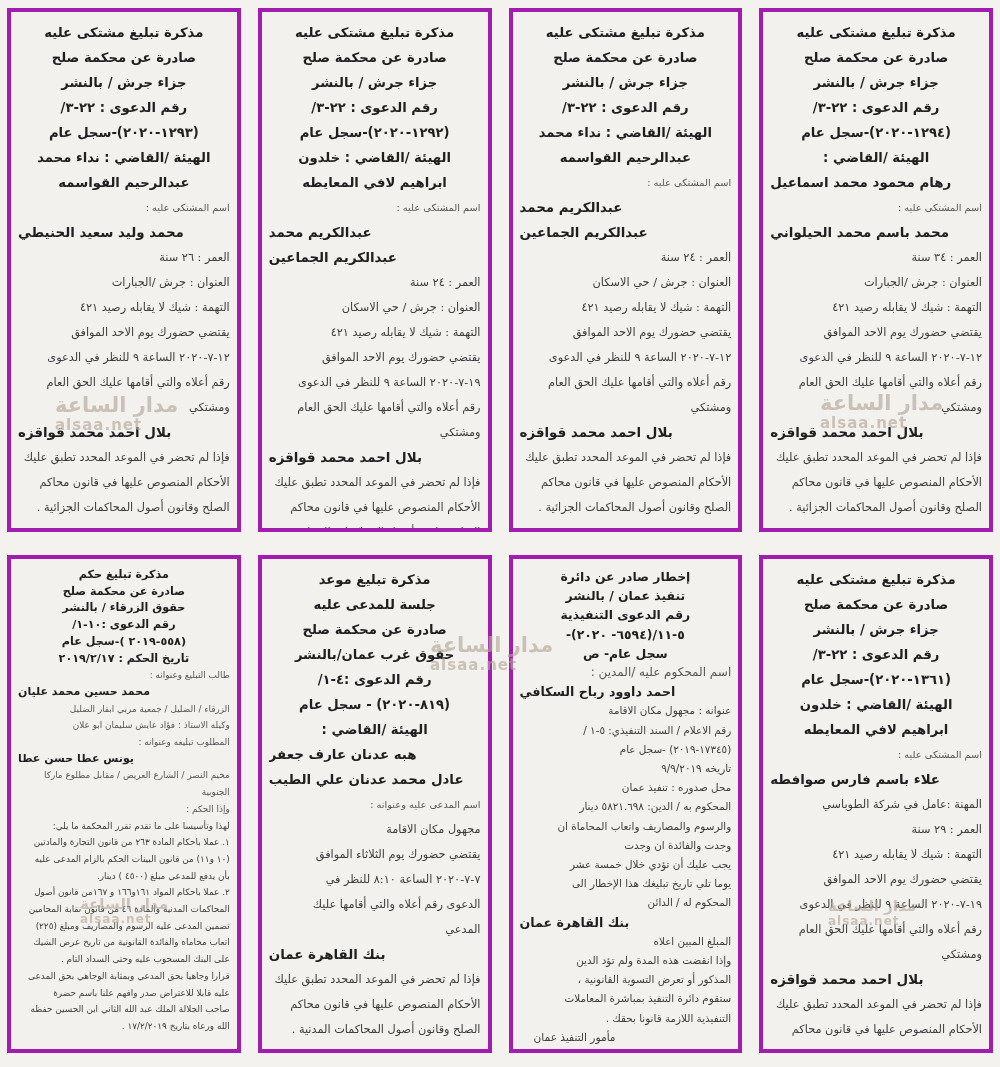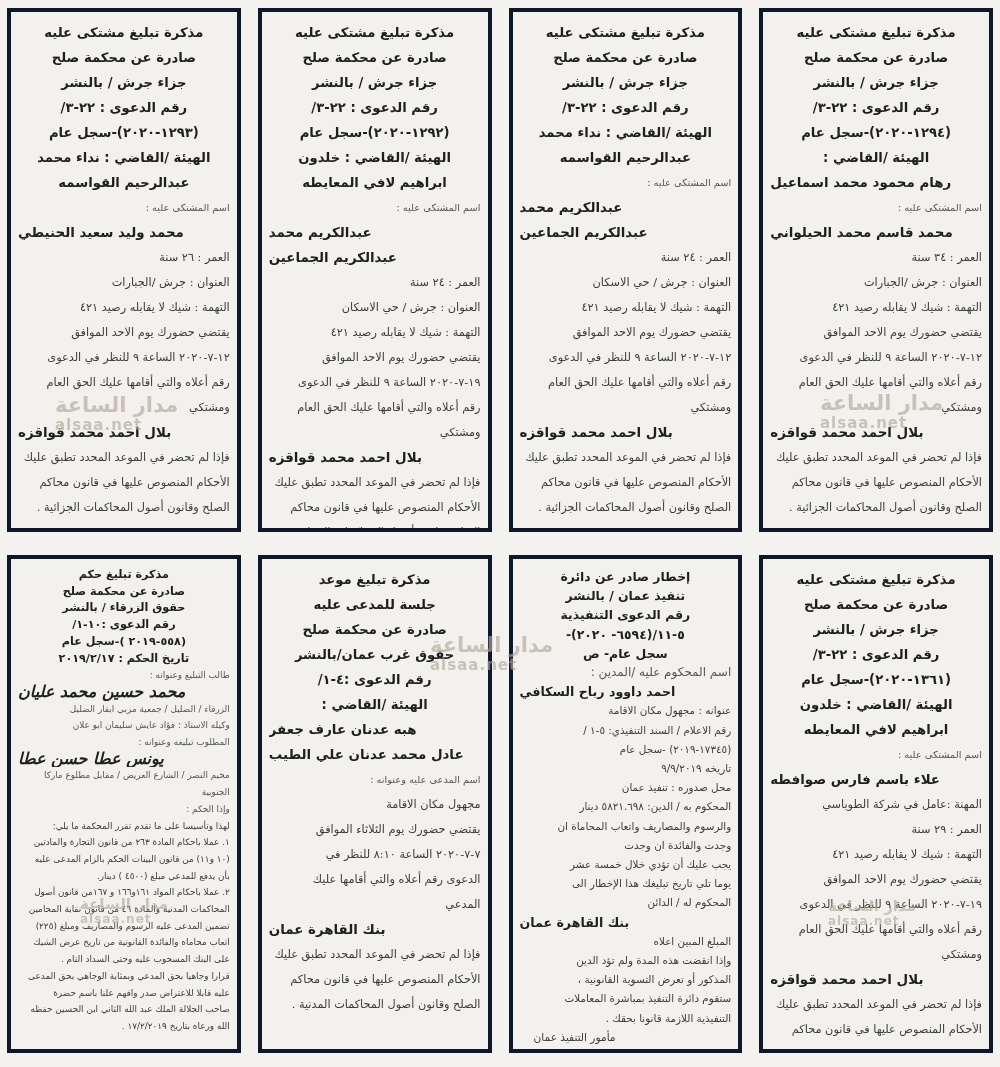--- a/index.html
+++ b/index.html
@@ -19,40 +19,40 @@
   .grid{
     display:grid;
     grid-template-columns:repeat(4,1fr);
     grid-template-rows:524px 498px;
     column-gap:17px;
     row-gap:23px;
     direction:rtl;
   }
   .notice{
     box-sizing:border-box;
-    border:4px solid #0f172a;
+    border:4px solid #a21caf;
     background:#f3f1ee;
     padding:8px 7px 6px 7px;
     overflow:hidden;
     line-height:25px;
   }
   .notice.mid{line-height:19.2px;}
   .notice.compact{line-height:16.7px;}
   .line{white-space:nowrap;overflow:hidden;}
   .l-h{text-align:center;font-weight:700;font-size:13.2px;color:#1f1f1f;}
   .l-c{text-align:left;font-weight:700;font-size:13.4px;color:#1f1f1f;}
   .l-b{text-align:right;font-weight:400;font-size:11.3px;color:#3c3c3c;}
   .l-s{text-align:right;font-weight:400;font-size:9.8px;color:#565656;}
   .l-m{text-align:left;font-weight:400;font-size:10.6px;color:#3c3c3c;padding-left:14px;}
   .mid .l-h{font-size:12.4px;}
   .mid .l-c{font-size:12.6px;}
   .mid .l-b{font-size:10.4px;}
   .mid .l-s{font-size:12px;}
   .compact .l-h{font-size:11.2px;}
-  .compact .l-c{font-size:16px;font-style:italic;}
+  .compact .l-c{font-size:11px;}
   .compact .l-b,.compact .l-s{font-size:8.9px;}
   .wm{
     position:absolute;
     text-align:left;
     color:rgba(178,168,152,0.65);
     pointer-events:none;
     z-index:5;
     line-height:1.1;
   }
   .wm .wm1{display:block;font-weight:700;font-size:21px;}
@@ -67,21 +67,21 @@
   <div class="grid">
     <section class="notice">
         <div class="line l-h">مذكرة تبليغ مشتكى عليه</div>
         <div class="line l-h">صادرة عن محكمة صلح</div>
         <div class="line l-h">جزاء جرش / بالنشر</div>
         <div class="line l-h">رقم الدعوى : ٢٢-٣/</div>
         <div class="line l-h">(١٢٩٤-٢٠٢٠)-سجل عام</div>
         <div class="line l-h">الهيئة /القاضي :</div>
         <div class="line l-c">رهام محمود محمد اسماعيل</div>
         <div class="line l-s">اسم المشتكى عليه :</div>
-        <div class="line l-c">محمد قاسم محمد الحيلواني</div>
+        <div class="line l-c">محمد باسم محمد الحيلواني</div>
         <div class="line l-b">العمر : ٣٤ سنة</div>
         <div class="line l-b">العنوان : جرش /الجبارات</div>
         <div class="line l-b">التهمة : شيك لا يقابله رصيد ٤٢١</div>
         <div class="line l-b">يقتضي حضورك يوم الاحد الموافق</div>
         <div class="line l-b">١٢-٧-٢٠٢٠ الساعة ٩ للنظر في الدعوى</div>
         <div class="line l-b">رقم أعلاه والتي أقامها عليك الحق العام</div>
         <div class="line l-b">ومشتكي</div>
         <div class="line l-c">بلال احمد محمد قواقزه</div>
         <div class="line l-b">فإذا لم تحضر في الموعد المحدد تطبق عليك</div>
         <div class="line l-b">الأحكام المنصوص عليها في قانون محاكم</div>
@@ -201,20 +201,21 @@
         <div class="line l-b">ستقوم دائرة التنفيذ بمباشرة المعاملات</div>
         <div class="line l-b">التنفيذية اللازمة قانونا بحقك .</div>
         <div class="line l-m">مأمور التنفيذ عمان</div>
       </section>
     <section class="notice">
         <div class="line l-h">مذكرة تبليغ موعد</div>
         <div class="line l-h">جلسة للمدعى عليه</div>
         <div class="line l-h">صادرة عن محكمة صلح</div>
         <div class="line l-h">حقوق غرب عمان/بالنشر</div>
         <div class="line l-h">رقم الدعوى :٤-١/</div>
+        <div class="line l-h">(٨١٩-٢٠٢٠) - سجل عام</div>
         <div class="line l-h">الهيئة /القاضي :</div>
         <div class="line l-c">هبه عدنان عارف جعفر</div>
         <div class="line l-c">عادل محمد عدنان علي الطيب</div>
         <div class="line l-s">اسم المدعى عليه وعنوانه :</div>
         <div class="line l-b">مجهول مكان الاقامة</div>
         <div class="line l-b">يقتضي حضورك يوم الثلاثاء الموافق</div>
         <div class="line l-b">٧-٧-٢٠٢٠ الساعة ٨:١٠ للنظر في</div>
         <div class="line l-b">الدعوى رقم أعلاه والتي أقامها عليك</div>
         <div class="line l-b">المدعي</div>
         <div class="line l-c">بنك القاهرة عمان</div>

